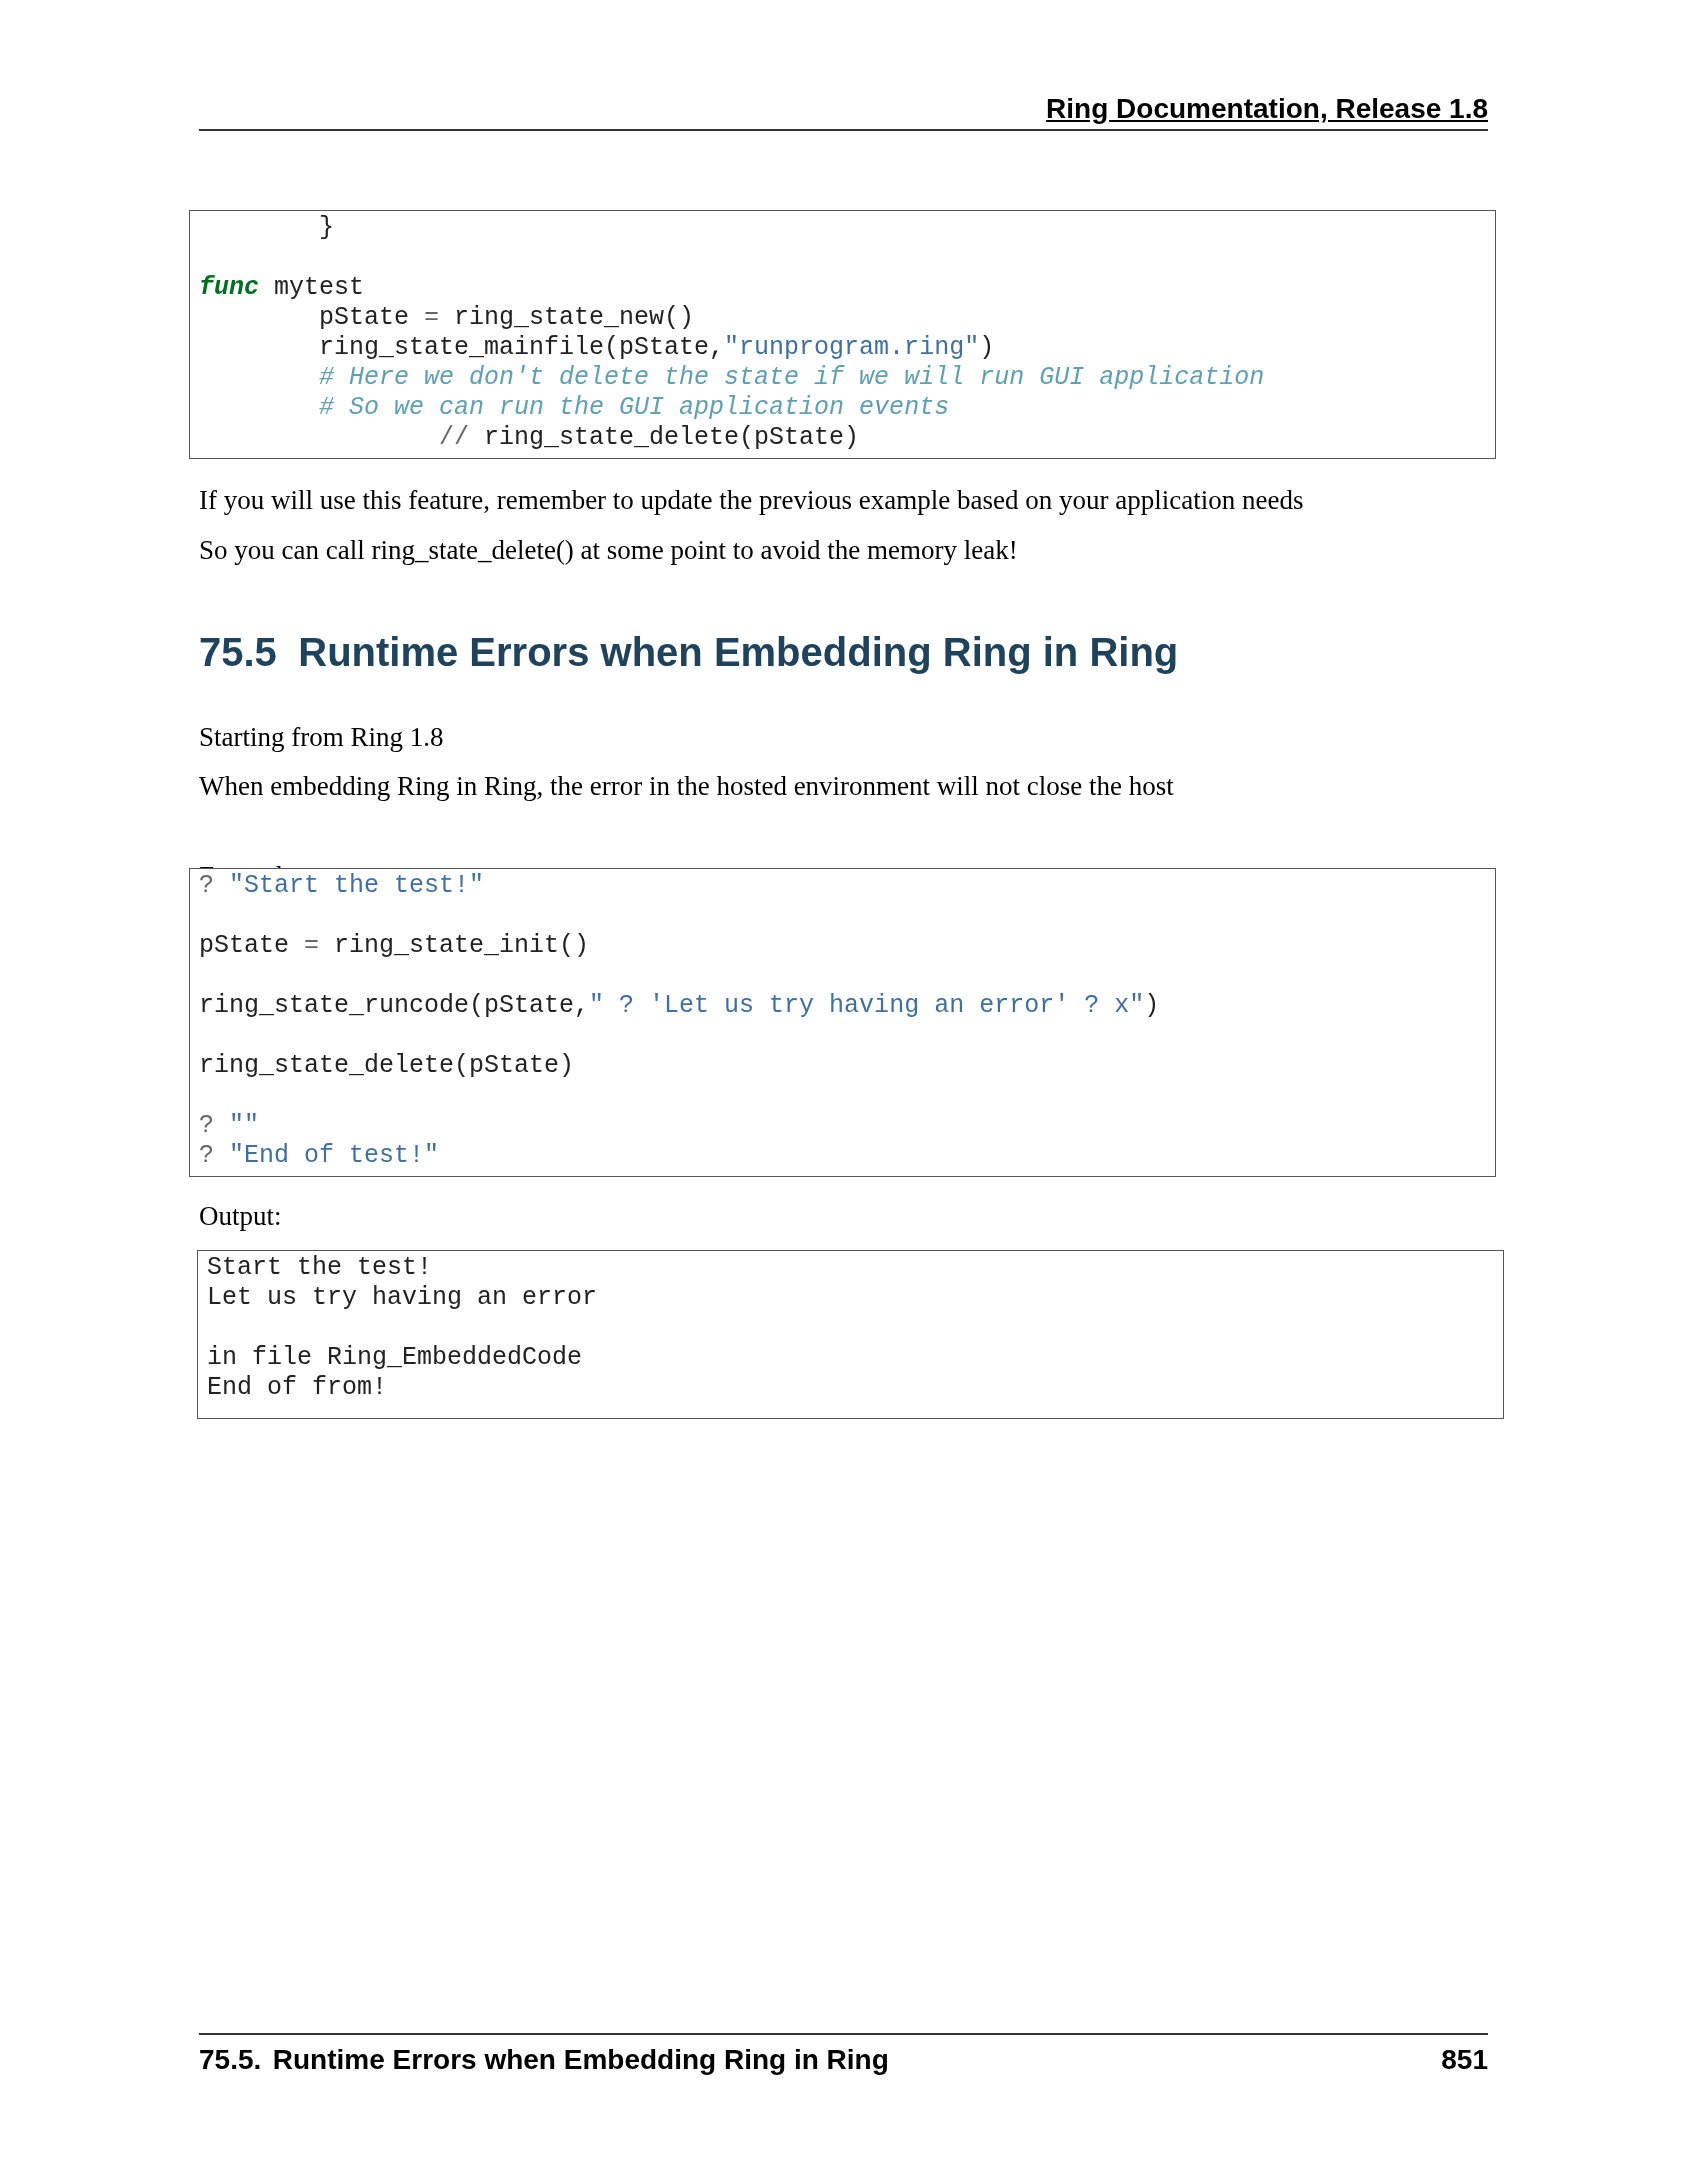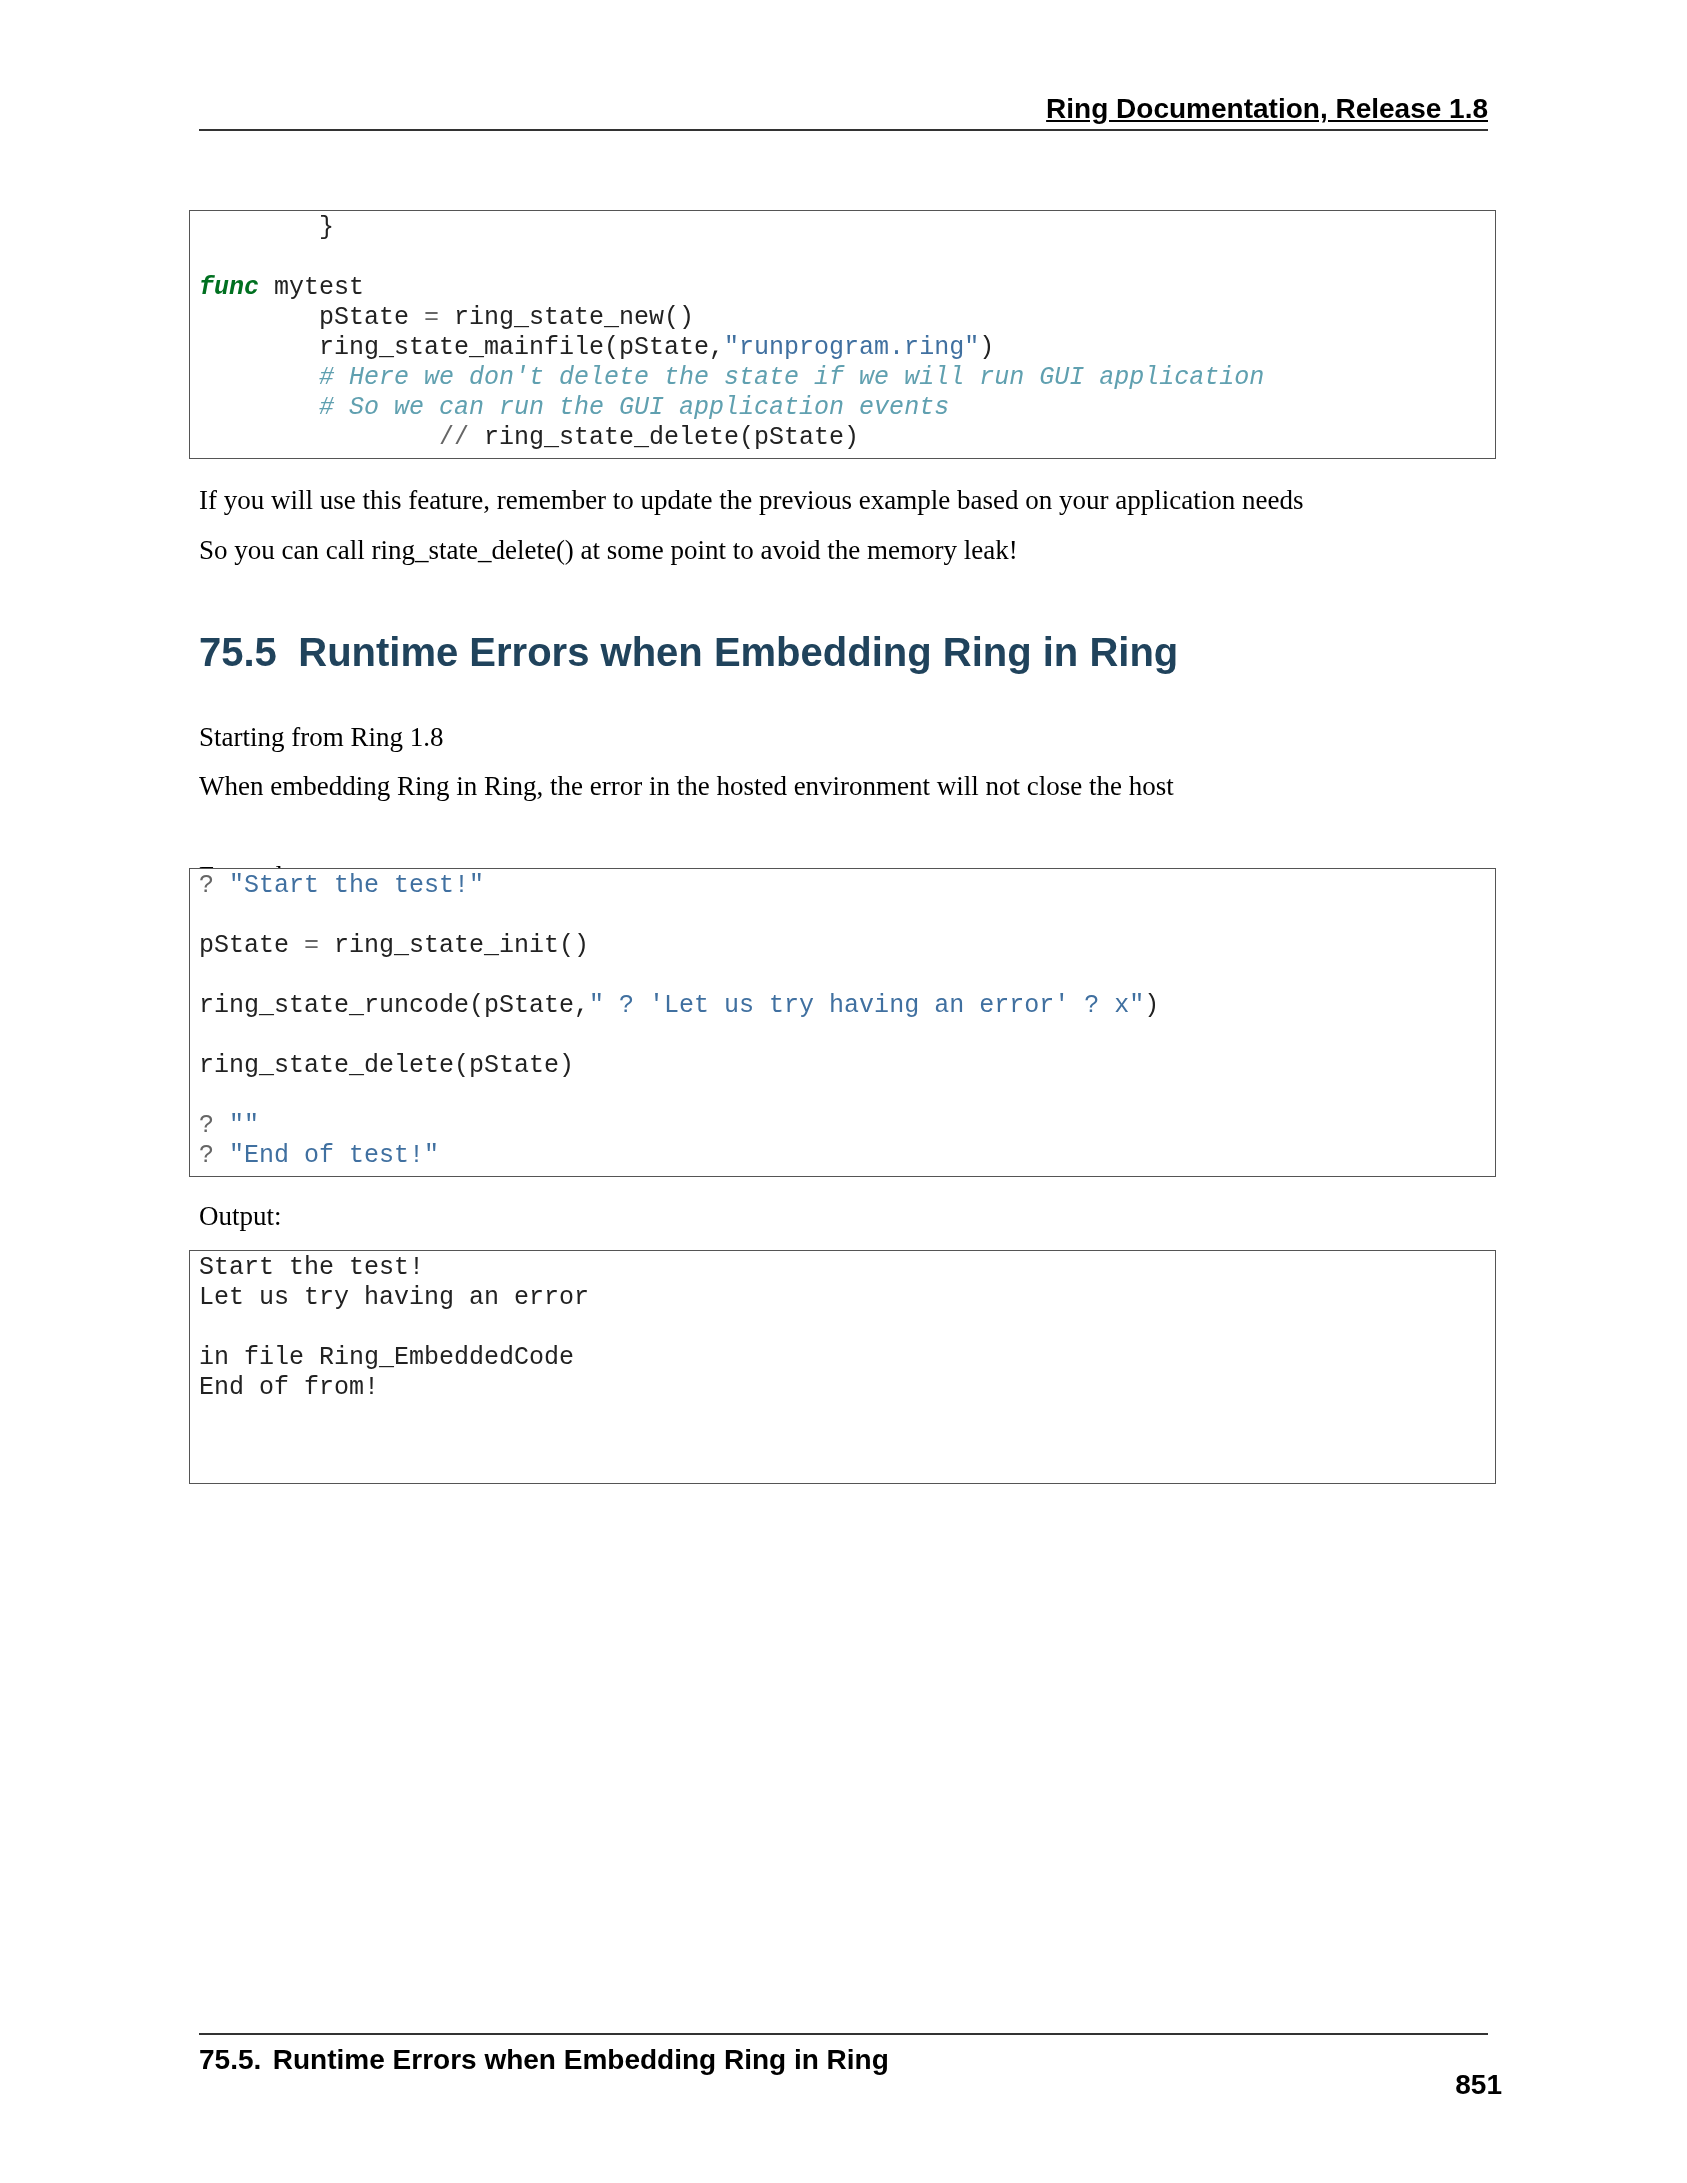--- a/index.html
+++ b/index.html
@@ -28,22 +28,22 @@
     left: 199px; top: 628px; font-family: "Liberation Sans", sans-serif; font-weight: bold;
     font-size: 40px; line-height: 48px; color: #20435c; white-space: nowrap;
   }
   .section-heading .num { margin-right: 21.4px; }
   .footer-text {
     left: 199px; top: 2043px; font-family: "Liberation Sans", sans-serif; font-weight: bold;
     font-size: 28px; line-height: 33px; white-space: nowrap;
   }
   .footer-text .num { margin-right: 11.5px; }
   .page-number {
-    right: 185px; top: 2043px; font-family: "Liberation Sans", sans-serif; font-weight: bold;
-    font-size: 28px; line-height: 33px; margin-top: 25px;
+    right: 199px; top: 2043px; font-family: "Liberation Sans", sans-serif; font-weight: bold;
+    font-size: 28px; line-height: 33px;
   }
 </style>
 </head>
 <body>
 
 <div class="abs header-title">Ring Documentation, Release 1.8</div>
 <div class="abs rule" style="top:129px;"></div>
 
 <div class="abs codebox" style="top:210px; height:249px;"><div class="codeline"><span>        }</span></div><div class="codeline"><span></span></div><div class="codeline"><span class="k">func</span><span> mytest</span></div><div class="codeline"><span>        pState </span><span class="o">=</span><span> ring_state_new()</span></div><div class="codeline"><span>        ring_state_mainfile(pState,</span><span class="s">"runprogram.ring"</span><span>)</span></div><div class="codeline"><span>        </span><span class="c"># Here we don't delete the state if we will run GUI application</span></div><div class="codeline"><span>        </span><span class="c"># So we can run the GUI application events</span></div><div class="codeline"><span>                </span><span class="o">//</span><span> ring_state_delete(pState)</span></div></div>
 
@@ -55,20 +55,20 @@
 </div>
 
 <div class="abs para" style="top:721px;">Starting from Ring 1.8</div>
 <div class="abs para" style="top:770px;">When embedding Ring in Ring, the error in the hosted environment will not close the host</div>
 <div class="abs para" style="top:860px;">Example:</div>
 
 <div class="abs codebox" style="top:868px; height:309px;"><div class="codeline"><span class="o">?</span><span> </span><span class="s">"Start the test!"</span></div><div class="codeline"><span></span></div><div class="codeline"><span>pState </span><span class="o">=</span><span> ring_state_init()</span></div><div class="codeline"><span></span></div><div class="codeline"><span>ring_state_runcode(pState,</span><span class="s">" ? 'Let us try having an error' ? x"</span><span>)</span></div><div class="codeline"><span></span></div><div class="codeline"><span>ring_state_delete(pState)</span></div><div class="codeline"><span></span></div><div class="codeline"><span class="o">?</span><span> </span><span class="s">""</span></div><div class="codeline"><span class="o">?</span><span> </span><span class="s">"End of test!"</span></div></div>
 
 <div class="abs para" style="top:1200px;">Output:</div>
 
-<div class="abs codebox" style="top:1250px; height:234px;" id="output-block"><div class="codeline">Start the test!</div><div class="codeline">Let us try having an error</div><div class="codeline"></div><div class="codeline">in file Ring_EmbeddedCode</div><div class="codeline">End of from!</div></div>
+<div class="abs codebox" style="top:1250px; height:169px;margin-left:8px;" id="output-block"><div class="codeline">Start the test!</div><div class="codeline">Let us try having an error</div><div class="codeline"></div><div class="codeline">in file Ring_EmbeddedCode</div><div class="codeline">End of from!</div></div>
 
 <div class="abs rule" style="top:2033px;"></div>
 <div class="abs footer-text">
   <span class="num">75.5.</span><span>Runtime Errors when Embedding Ring in Ring</span>
 </div>
 <div class="abs page-number">851</div>
 
 
 </body></html>

